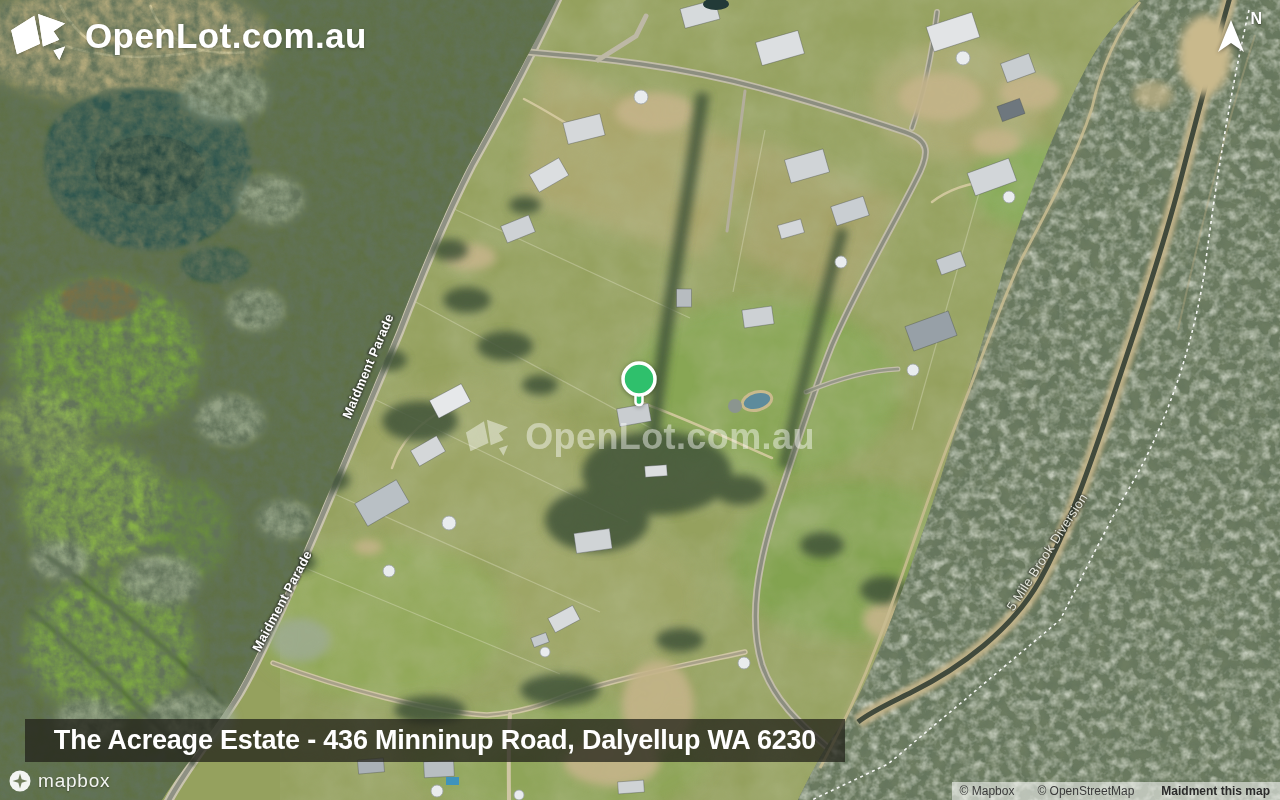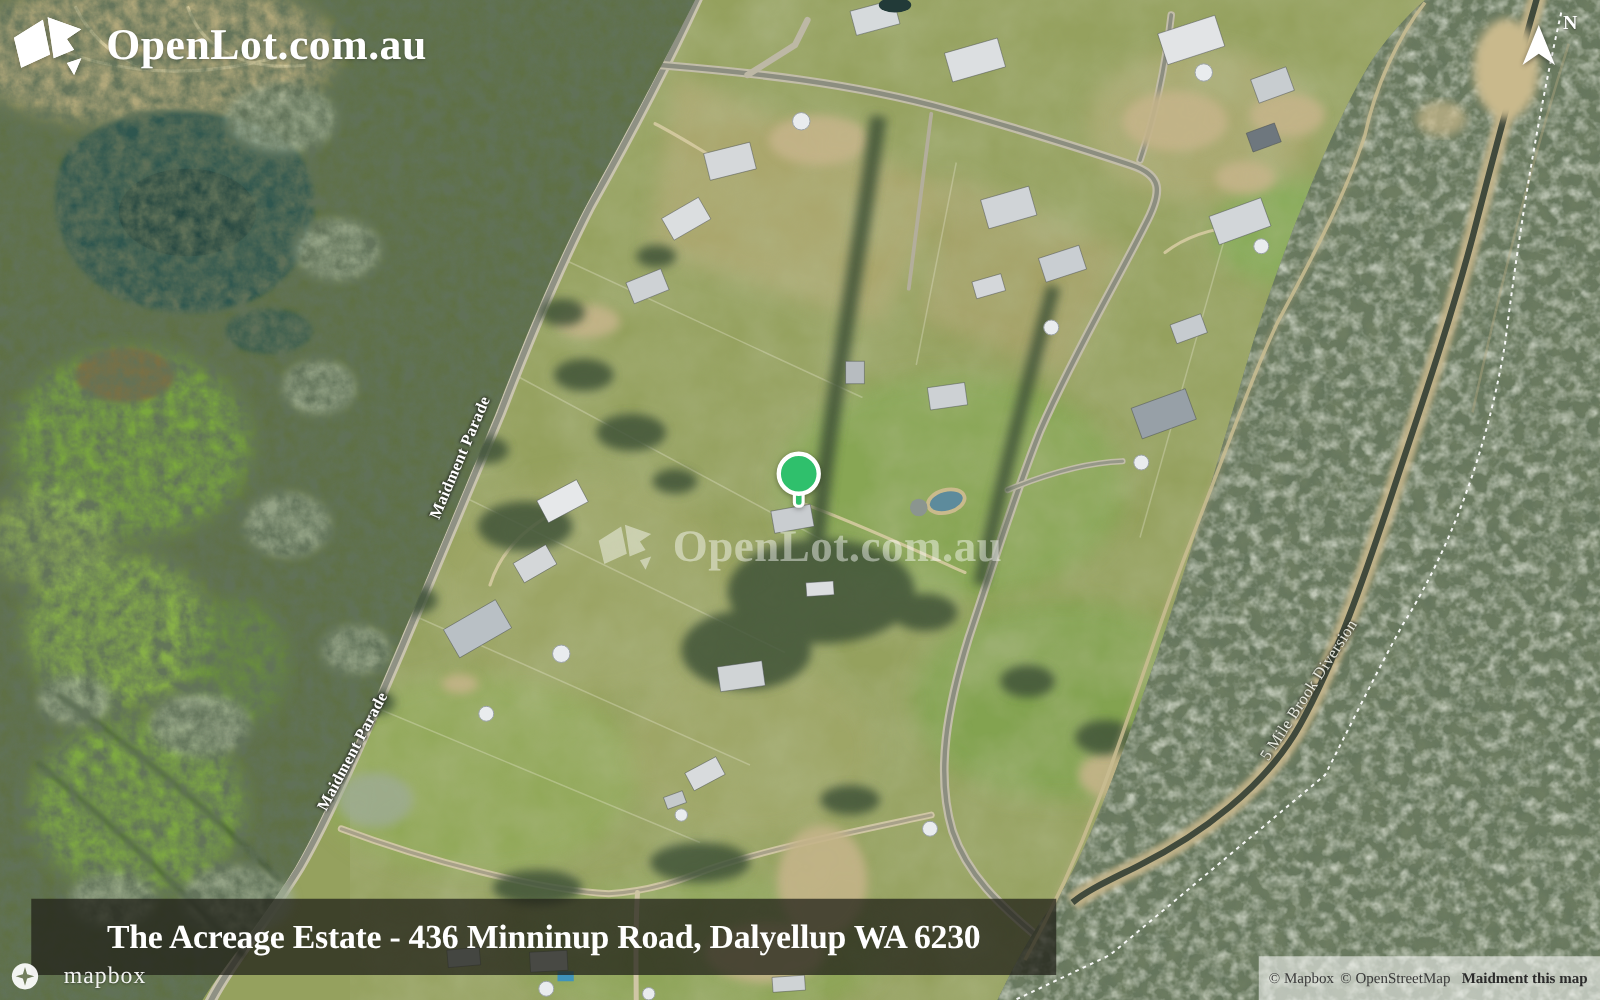--- a/index.html
+++ b/index.html
@@ -1,17 +1,17 @@
 <!DOCTYPE html>
 <html><head>
 <meta charset="utf-8">
 <style>
   html,body{margin:0;padding:0;background:#222;}
   .stage{position:relative;width:1280px;height:800px;overflow:hidden;
-         font-family:Liberation Serif, serif;background:#d946ef;}
+         font-family:Liberation Sans, sans-serif;background:#d946ef;}
   svg.scene{position:absolute;left:0;top:0;}
 
   
   .brand{position:absolute;left:10px;top:11px;display:flex;align-items:center;gap:13px;color:#fff;}
   .brand-icon{filter:drop-shadow(0 1px 2px rgba(0,0,0,.25));}
   .brand-text{font-size:35px;font-weight:700;letter-spacing:.4px;text-shadow:0 1px 3px rgba(0,0,0,.28);}
 
   
   .north{position:absolute;right:16px;top:8px;width:50px;height:56px;color:#fff;}
   .north-label{position:absolute;right:2px;top:2px;font-size:16px;font-weight:700;
@@ -30,32 +30,32 @@
   
   .road-label{position:absolute;color:#fff;font-size:13px;font-weight:600;letter-spacing:.3px;
       white-space:nowrap;transform-origin:center;
       text-shadow:0 0 2px rgba(45,50,40,.95),1px 1px 2px rgba(45,50,40,.9),-1px -1px 2px rgba(45,50,40,.9);}
   .rl1{left:368px;top:366px;transform:translate(-50%,-50%) rotate(-67deg);}
   .rl2{left:282px;top:601px;transform:translate(-50%,-50%) rotate(-62deg);}
   .rl3{left:1047px;top:552px;transform:translate(-50%,-50%) rotate(-57deg);
        color:#eef0e8;opacity:.92;font-weight:500;}
 
   
-  .caption{position:absolute;left:25px;top:719px;width:820px;height:61px;
+  .caption{position:absolute;left:25px;top:719px;width:820px;height:43px;
            background:rgba(32,33,24,.74);display:flex;align-items:center;justify-content:center;
            color:#fff;font-size:27px;font-weight:700;letter-spacing:-.2px;white-space:nowrap;}
 
   
-  .mapbox{position:absolute;left:8px;bottom:7px;display:flex;align-items:center;gap:19px;
+  .mapbox{position:absolute;left:8px;bottom:7px;display:flex;align-items:center;gap:6px;
           color:#fff;opacity:.93;text-decoration:none;cursor:pointer;}
   .mapbox-word{font-size:19px;font-weight:500;letter-spacing:.8px;text-shadow:0 1px 2px rgba(0,0,0,.4);}
 
   
-  .attrib{position:absolute;right:0;bottom:0;height:35px;background:rgba(255,255,255,.55);
-          display:flex;align-items:center;gap:5px;padding:0 10px 0 8px;font-size:12px;color:#3c3c3c;}
+  .attrib{position:absolute;right:0;bottom:0;height:18px;background:rgba(255,255,255,.55);
+          display:flex;align-items:center;gap:23px;padding:0 10px 0 8px;font-size:12px;color:#3c3c3c;}
   .attrib span,.attrib a{color:#3a3a3a;text-decoration:none;}
   .attrib .improve{font-weight:700;color:#2b2b2b;margin-left:4px;cursor:pointer;}
 </style>
 </head>
 <body>
 
 <div class="stage">
 
   <svg class="scene" width="1280" height="800" viewBox="0 0 1280 800" xmlns="http://www.w3.org/2000/svg">
     <defs>

